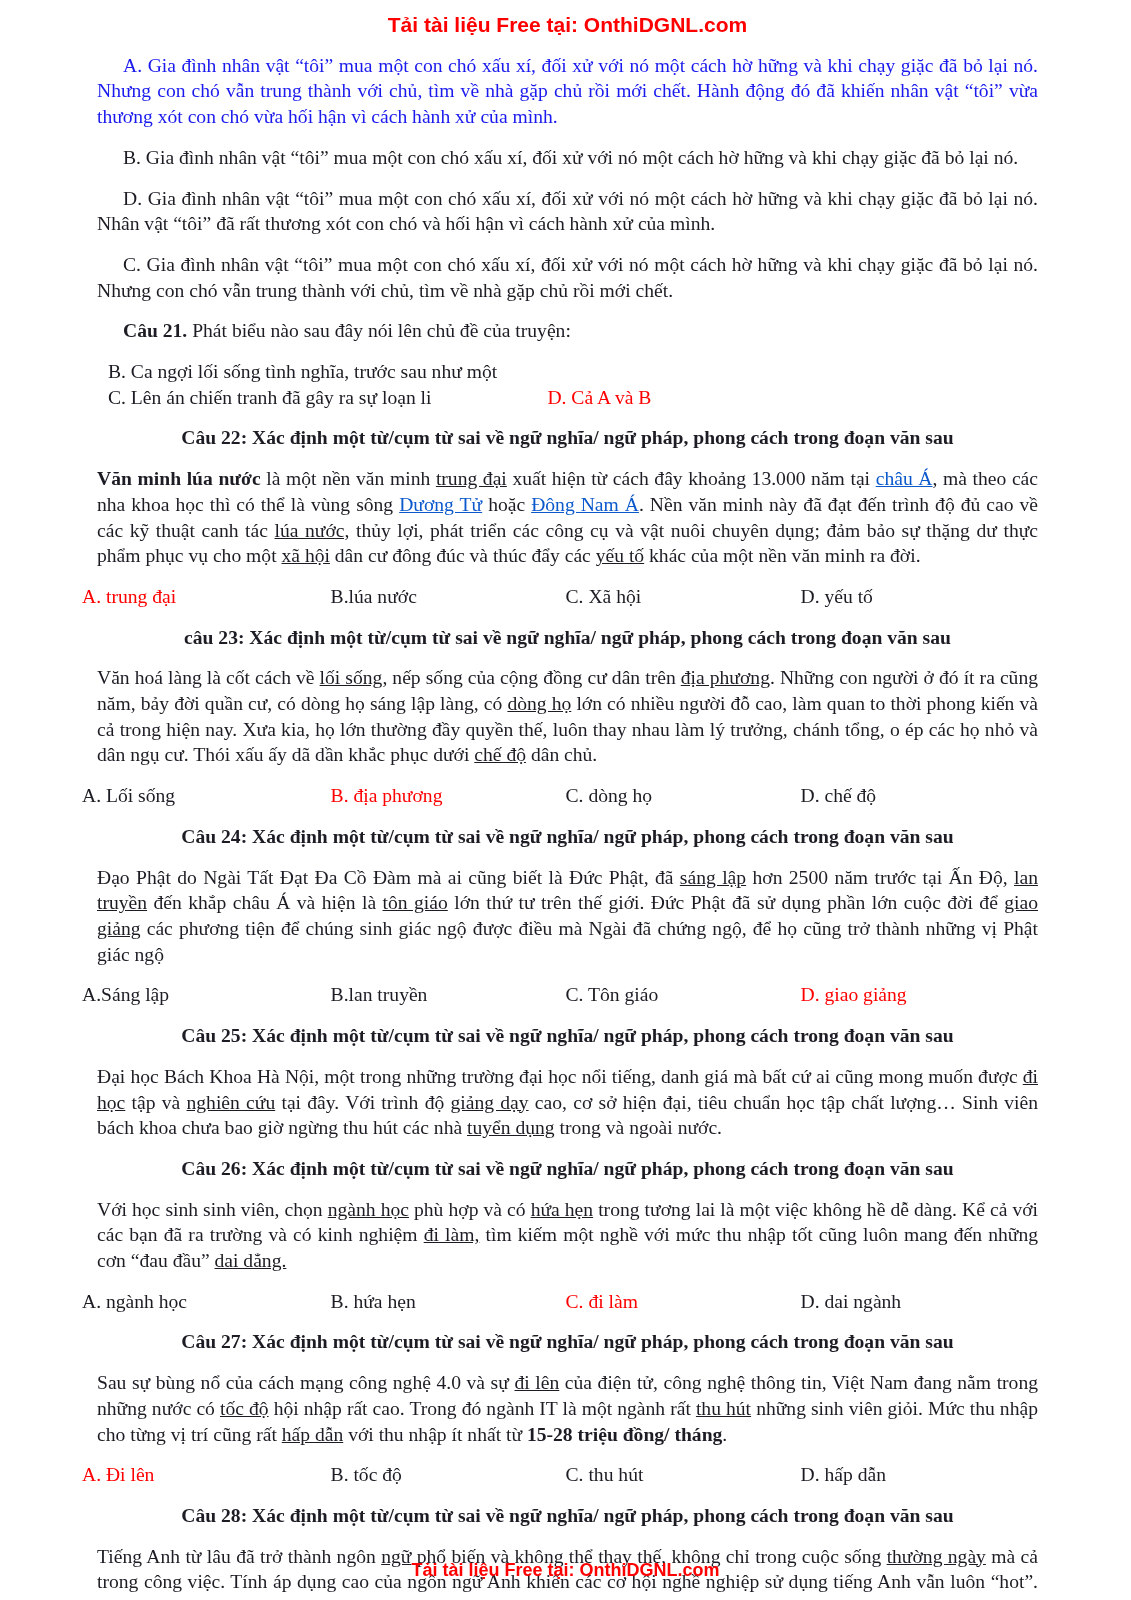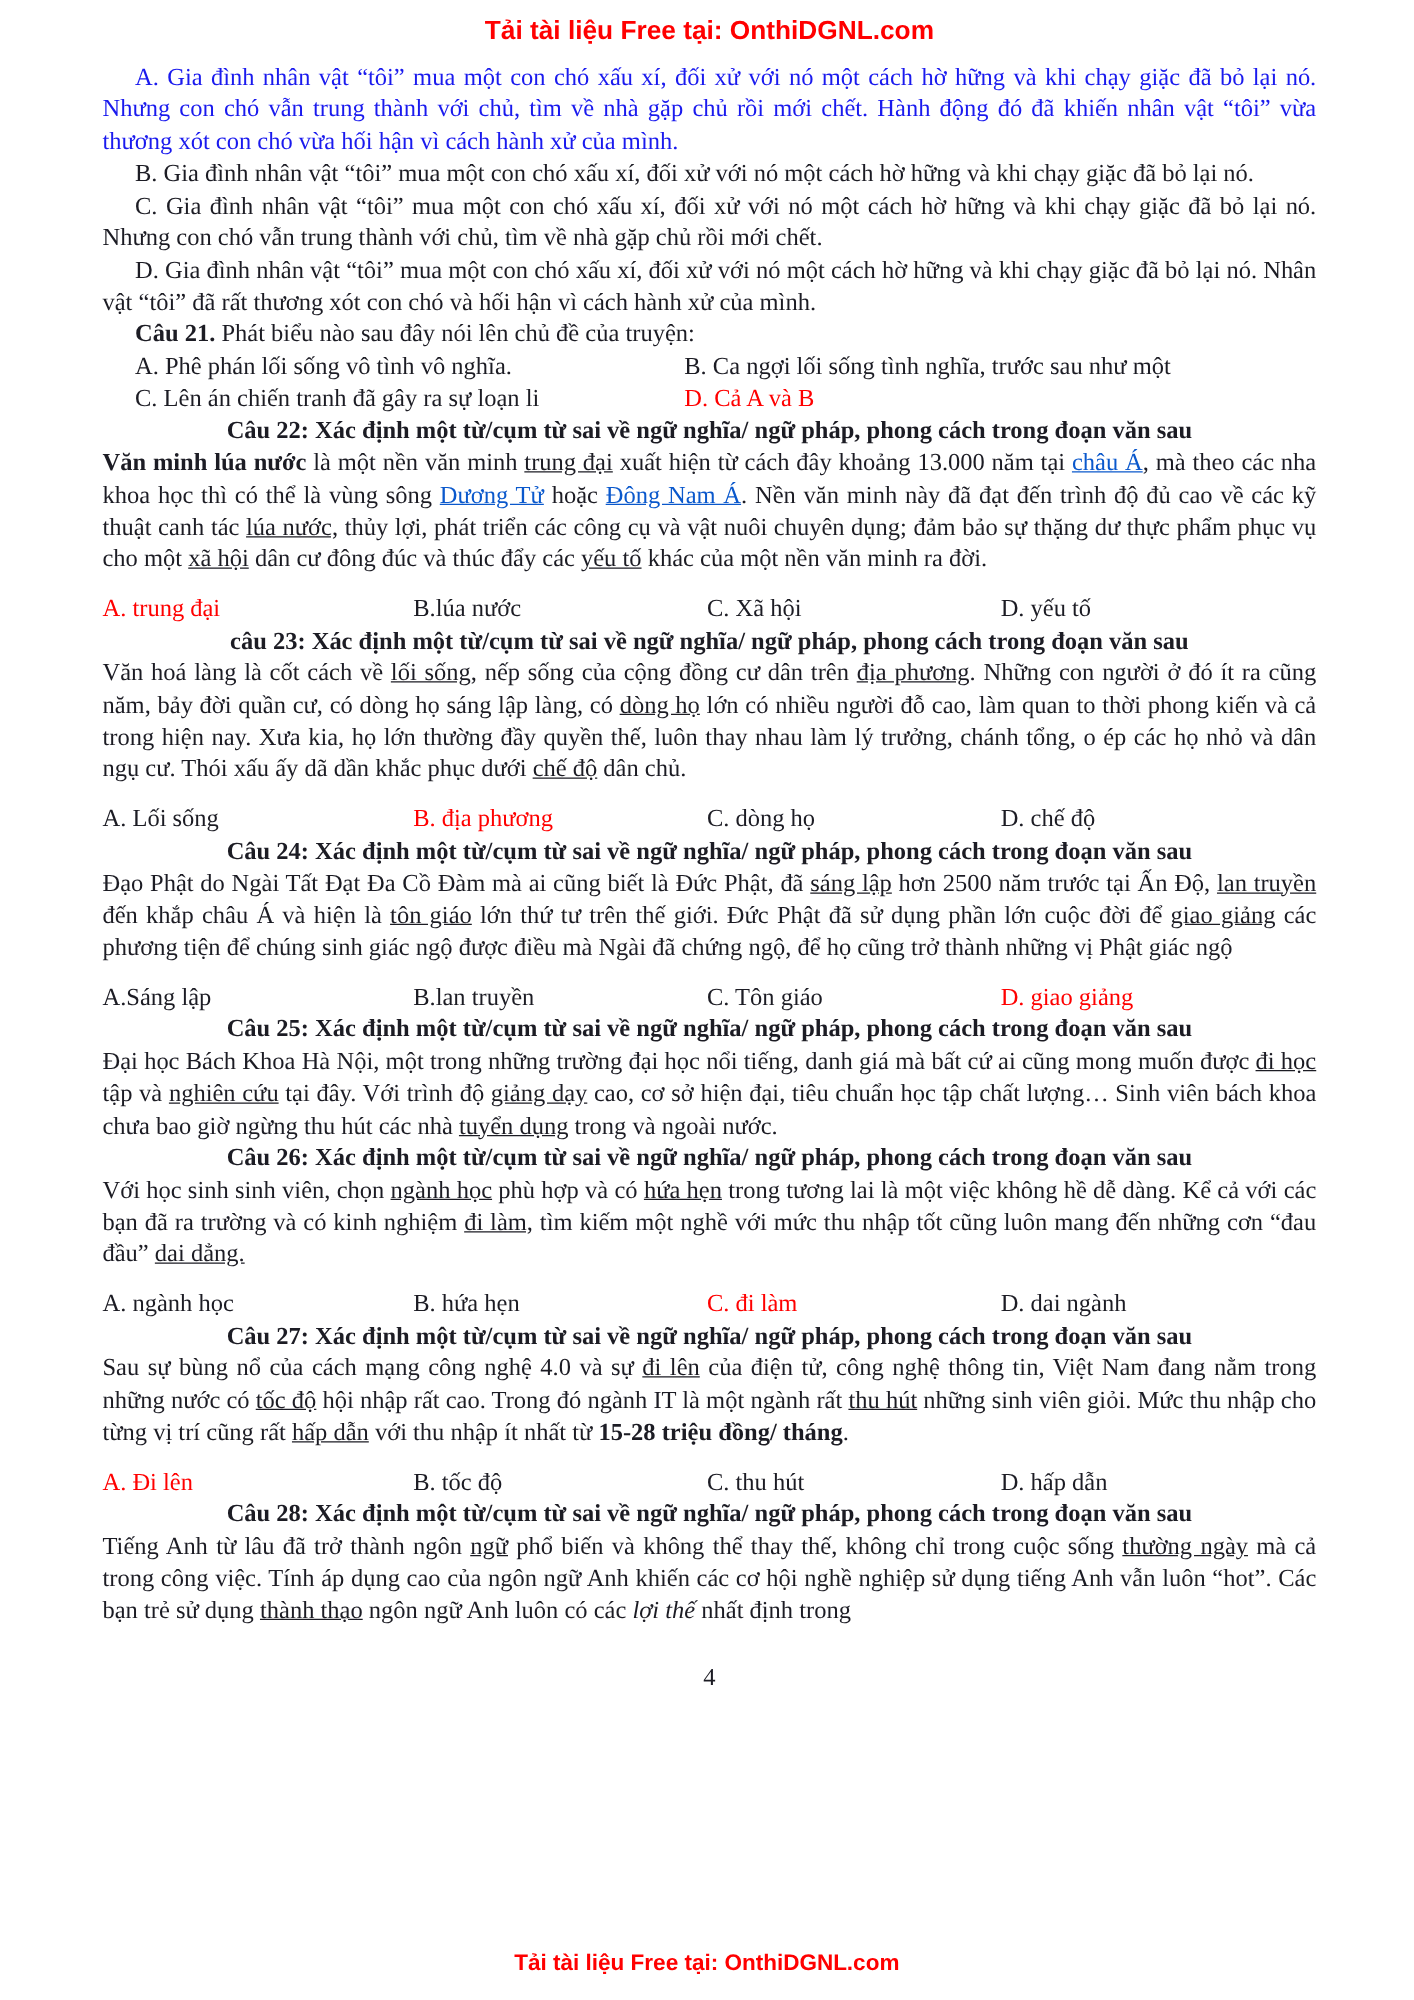--- a/index.html
+++ b/index.html
@@ -16,21 +16,21 @@
     background:#ffffff;
     padding:10px 78px 0 82px;
     font-family:"Liberation Serif",serif;
     font-size:19.6px;line-height:25.7px;color:var(--text);
   }
   .doc-header{
     font-family:"Liberation Sans",sans-serif;font-weight:700;font-size:21px;
     color:var(--header-red);text-align:center;margin:2px 0 12px 0;
   }
   .content{width:100%;}
-  .para{margin:0;text-align:justify;}
+  .para{margin:15px;text-align:justify;}
   .indent{text-indent:26px;}
   .head{font-weight:700;text-align:center;}
   .b{font-weight:700;}
   .u{text-decoration:underline;}
   .i{font-style:italic;}
   .red{color:var(--answer-red);}
   .blue{color:var(--body-blue);}
   .link{color:var(--link-blue);text-decoration:underline;cursor:pointer;}
   .options{display:grid;margin:0;}
   .opts4{grid-template-columns:25.6% 24.2% 24.2% auto;margin-top:14px;}
@@ -44,25 +44,24 @@
   }
 </style>
 </head>
 <body>
 
 <div class="page">
   <div class="doc-header">Tải tài liệu Free tại: OnthiDGNL.com</div>
   <div class="content">
       <p class="para indent"><span class="blue">A. Gia đình nhân vật “tôi” mua một con chó xấu xí, đối xử với nó một cách hờ hững và khi chạy giặc đã bỏ lại nó. Nhưng con chó vẫn trung thành với chủ, tìm về nhà gặp chủ rồi mới chết. Hành động đó đã khiến nhân vật “tôi” vừa thương xót con chó vừa hối hận vì cách hành xử của mình.</span></p>
       <p class="para indent"><span>B. Gia đình nhân vật “tôi” mua một con chó xấu xí, đối xử với nó một cách hờ hững và khi chạy giặc đã bỏ lại nó.</span></p>
+      <p class="para indent"><span>D. Gia đình nhân vật “tôi” mua một con chó xấu xí, đối xử với nó một cách hờ hững và khi chạy giặc đã bỏ lại nó. Nhân vật “tôi” đã rất thương xót con chó và hối hận vì cách hành xử của mình.</span></p>
       <p class="para indent"><span>C. Gia đình nhân vật “tôi” mua một con chó xấu xí, đối xử với nó một cách hờ hững và khi chạy giặc đã bỏ lại nó. Nhưng con chó vẫn trung thành với chủ, tìm về nhà gặp chủ rồi mới chết.</span></p>
-      <p class="para indent"><span>D. Gia đình nhân vật “tôi” mua một con chó xấu xí, đối xử với nó một cách hờ hững và khi chạy giặc đã bỏ lại nó. Nhân vật “tôi” đã rất thương xót con chó và hối hận vì cách hành xử của mình.</span></p>
       <p class="para indent"><span class="b">Câu 21.</span><span> Phát biểu nào sau đây nói lên chủ đề của truyện:</span></p>
       <div class="options opts2">
-        <span class="opt">A. Phê phán lối sống vô tình vô nghĩa.</span>
         <span class="opt">B. Ca ngợi lối sống tình nghĩa, trước sau như một</span>
       </div>
       <div class="options opts2">
         <span class="opt">C. Lên án chiến tranh đã gây ra sự loạn li</span>
         <span class="opt red">D. Cả A và B</span>
       </div>
       <p class="para head"><span class="b">Câu 22: Xác định một từ/cụm từ sai về ngữ nghĩa/ ngữ pháp, phong cách trong đoạn văn sau</span></p>
       <p class="para"><span class="b">Văn minh lúa nước</span><span> là một nền văn minh </span><span class="u">trung đại</span><span> xuất hiện từ cách đây khoảng 13.000 năm tại </span><span class="link">châu Á</span><span>, mà theo các nha khoa học thì có thể là vùng sông </span><span class="link">Dương Tử</span><span> hoặc </span><span class="link">Đông Nam Á</span><span>. Nền văn minh này đã đạt đến trình độ đủ cao về các kỹ thuật canh tác </span><span class="u">lúa nước,</span><span> thủy lợi, phát triển các công cụ và vật nuôi chuyên dụng; đảm bảo sự thặng dư thực phẩm phục vụ cho một </span><span class="u">xã hội</span><span> dân cư đông đúc và thúc đẩy các </span><span class="u">yếu tố</span><span> khác của một nền văn minh ra đời.</span></p>
       <div class="options opts4">
         <span class="opt red">A. trung đại</span>

